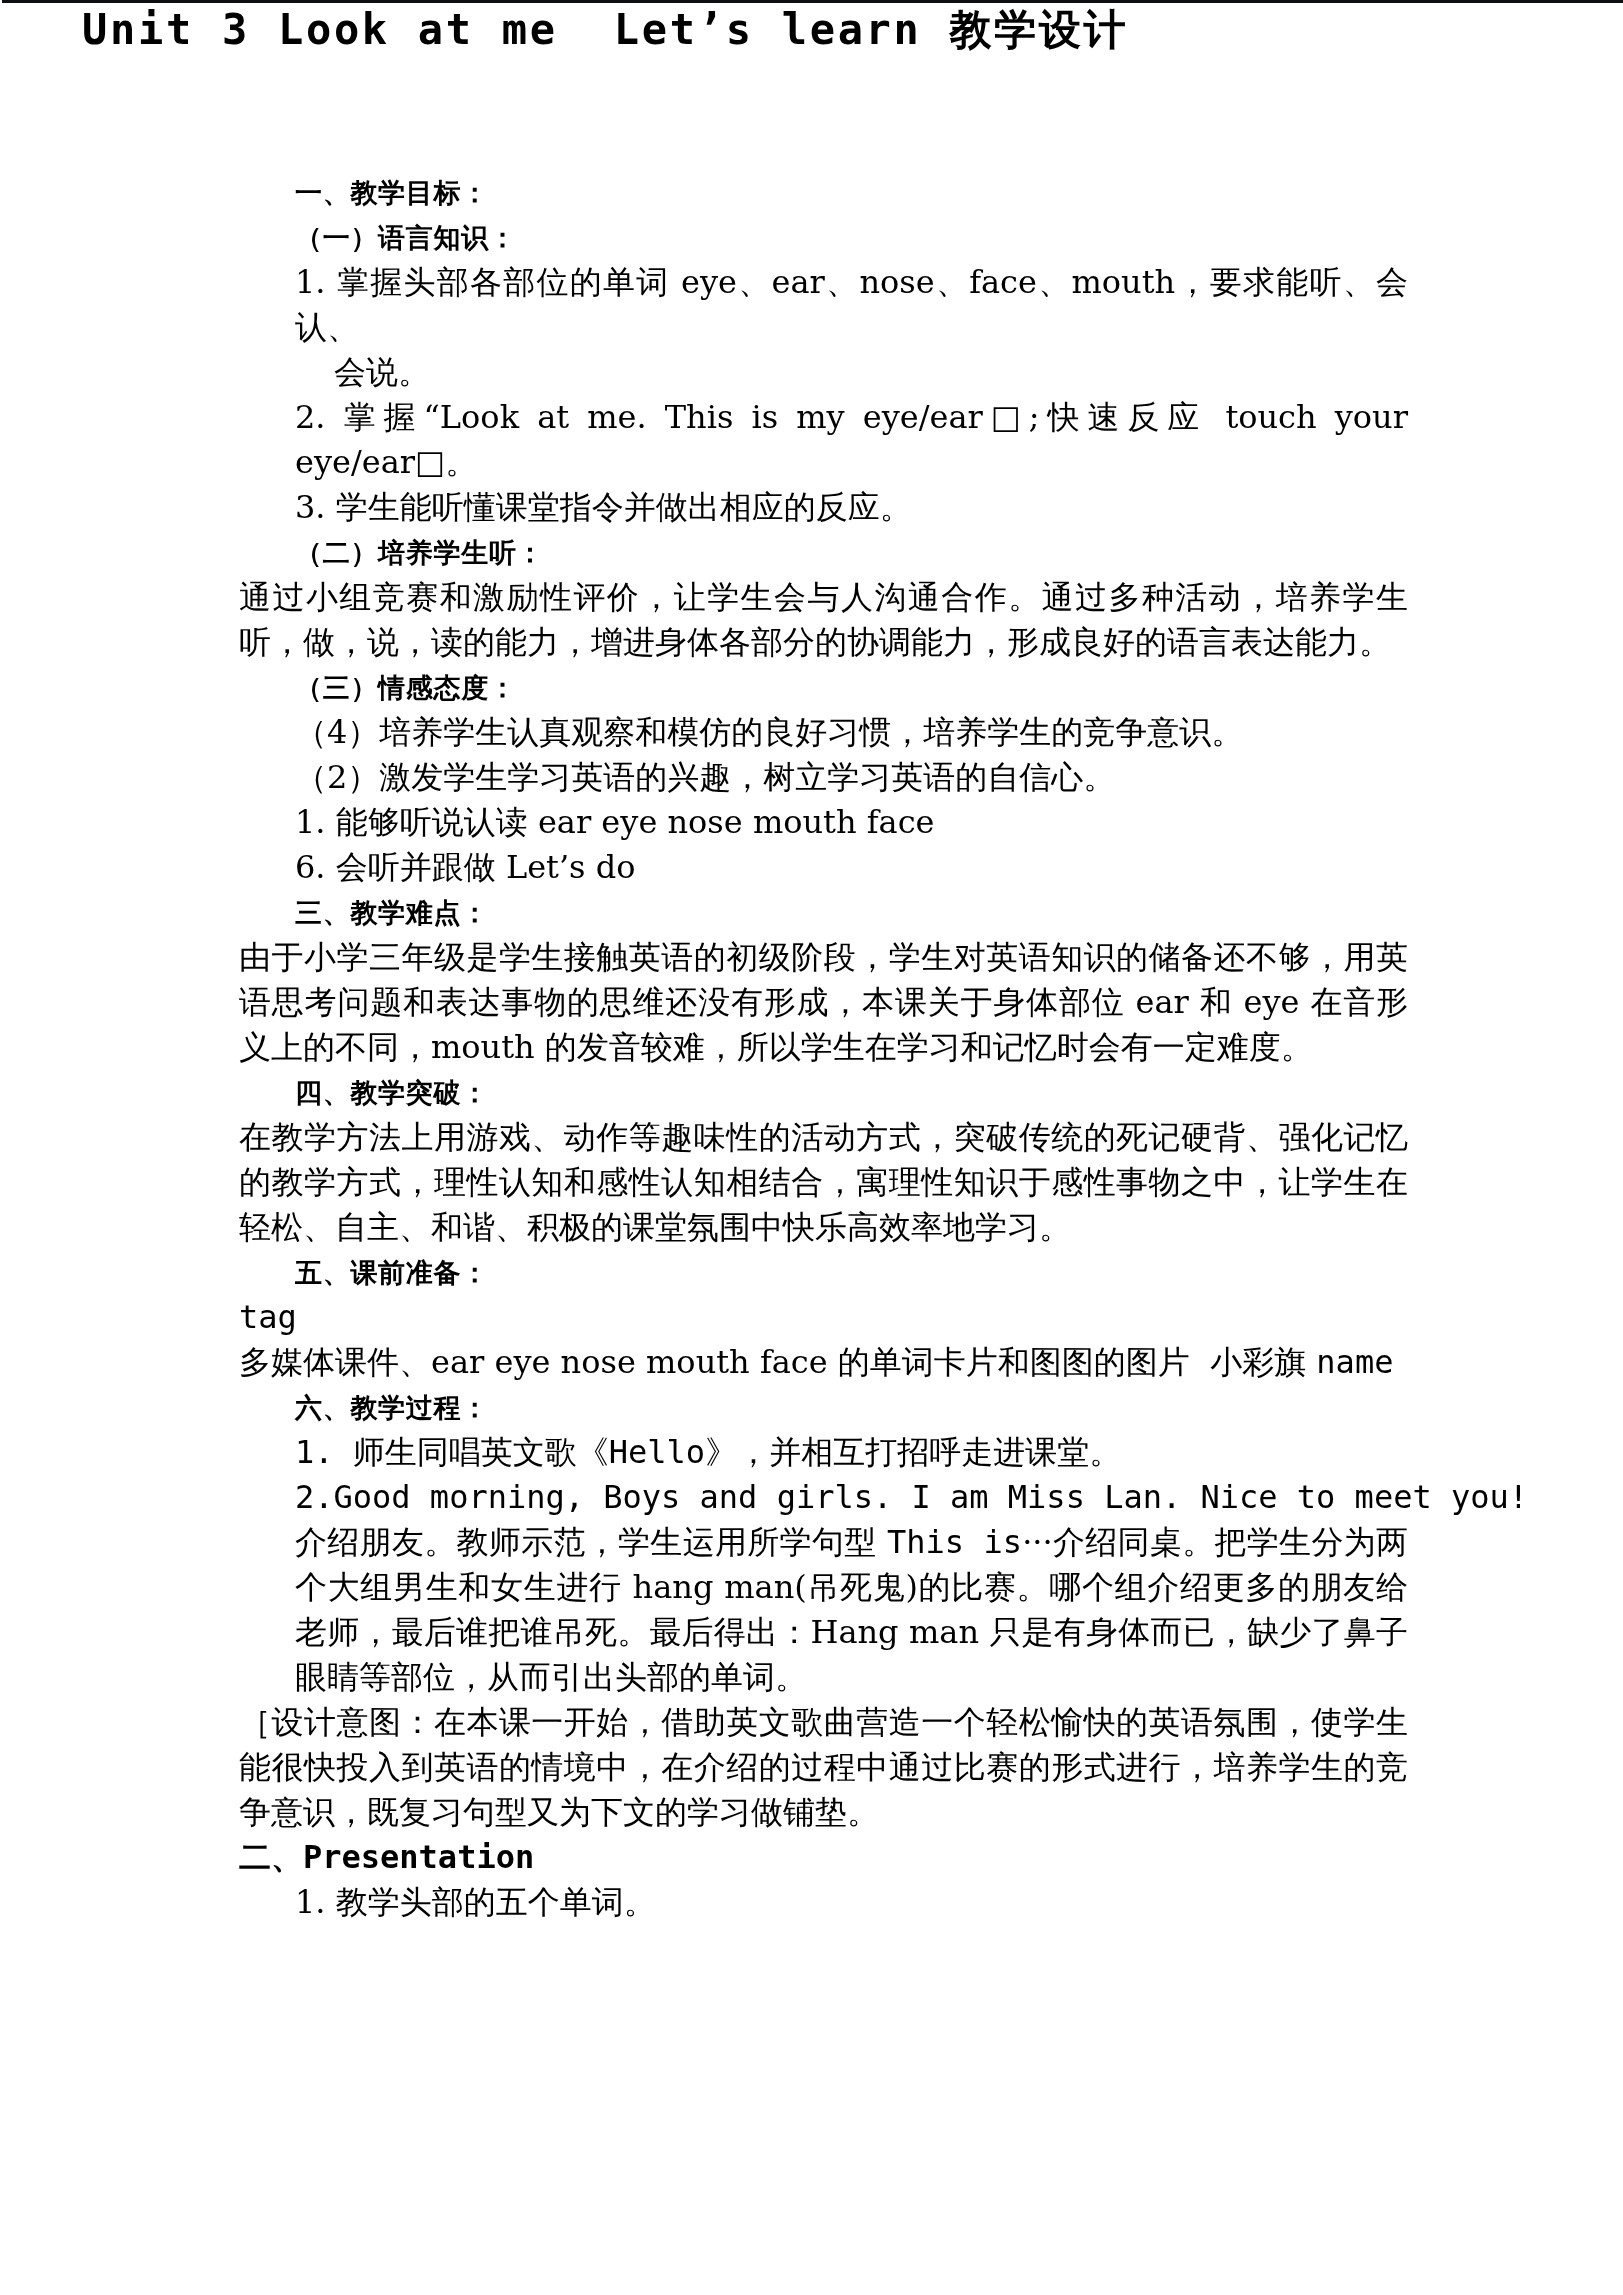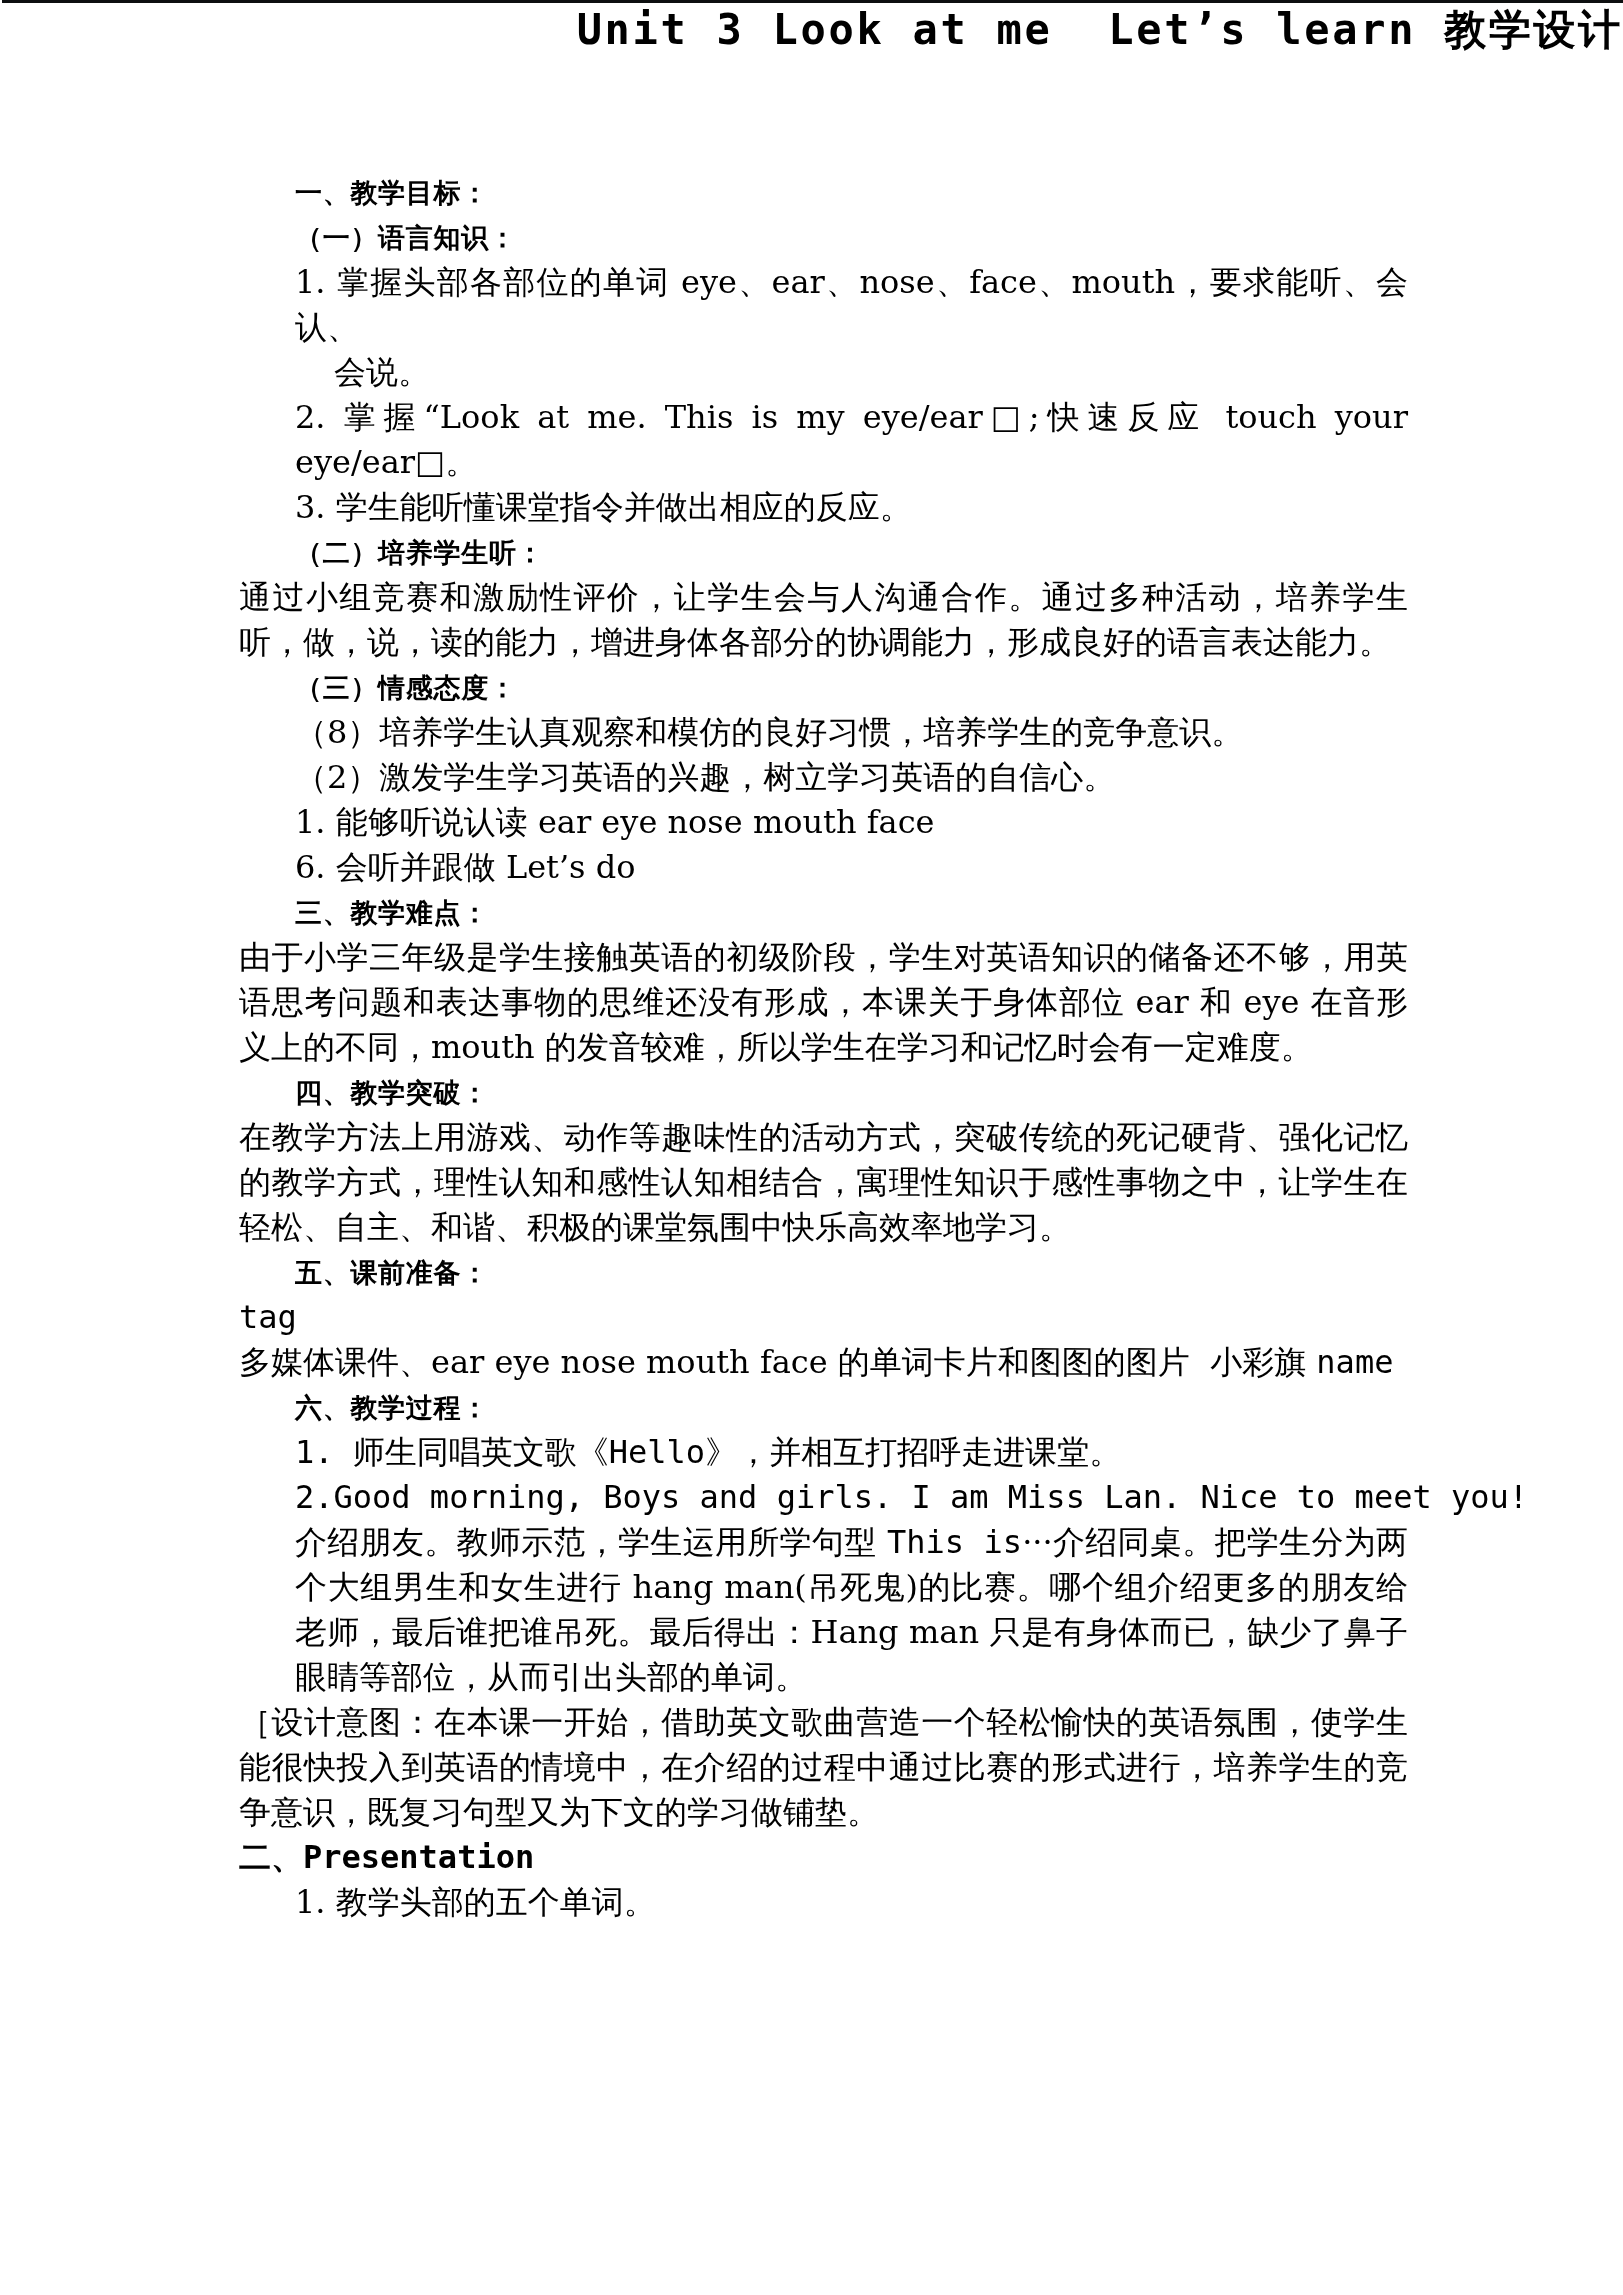--- a/index.html
+++ b/index.html
@@ -60,21 +60,21 @@
     text-justify: inter-character;
   }
 
   
   #doc-title {
     font-family: "DejaVu Sans Mono", "Liberation Mono", monospace;
     font-size: 42px;
     line-height: 59px;
     font-weight: 700;
     letter-spacing: 2.7px;
-    text-align: right;
+    text-align: left;
     margin: 0 0 40px 82px;
     white-space: pre;
   }
 
   
   .h-sec {
     font-family: "DejaVu Sans", "Liberation Sans", sans-serif;
     font-weight: 700;
     font-size: 27px;
     line-height: 45px;
@@ -120,21 +120,21 @@
 
     <div class="ln p-num">1. 掌握头部各部位的单词 eye、ear、nose、face、mouth，要求能听、会认、</div>
     <div class="ln p-cont">会说。</div>
     <div class="ln p-num">2. 掌握“Look at me. This is my eye/ear□;快速反应 touch your eye/ear□。</div>
     <div class="ln p-num">3. 学生能听懂课堂指令并做出相应的反应。</div>
 
     <div class="h-sec ind-2">（二）培养学生听：</div>
     <div class="ln p-ind p-flat">通过小组竞赛和激励性评价，让学生会与人沟通合作。通过多种活动，培养学生听，做，说，读的能力，增进身体各部分的协调能力，形成良好的语言表达能力。</div>
 
     <div class="h-sec ind-2">（三）情感态度：</div>
-    <div class="ln p-num">（8）培养学生认真观察和模仿的良好习惯，培养学生的竞争意识。</div>
+    <div class="ln p-num">（4）培养学生认真观察和模仿的良好习惯，培养学生的竞争意识。</div>
     <div class="ln p-num">（2）激发学生学习英语的兴趣，树立学习英语的自信心。</div>
 
     <div class="ln p-num">1. 能够听说认读 ear eye nose mouth face</div>
     <div class="ln p-num">6. 会听并跟做 Let’s do</div>
 
     <div class="h-sec ind-1">三、教学难点：</div>
     <div class="ln p-ind p-flat">由于小学三年级是学生接触英语的初级阶段，学生对英语知识的储备还不够，用英语思考问题和表达事物的思维还没有形成，本课关于身体部位 ear 和 eye 在音形义上的不同，mouth 的发音较难，所以学生在学习和记忆时会有一定难度。</div>
 
     <div class="h-sec ind-1">四、教学突破：</div>
     <div class="ln p-ind p-flat">在教学方法上用游戏、动作等趣味性的活动方式，突破传统的死记硬背、强化记忆的教学方式，理性认知和感性认知相结合，寓理性知识于感性事物之中，让学生在轻松、自主、和谐、积极的课堂氛围中快乐高效率地学习。</div>

